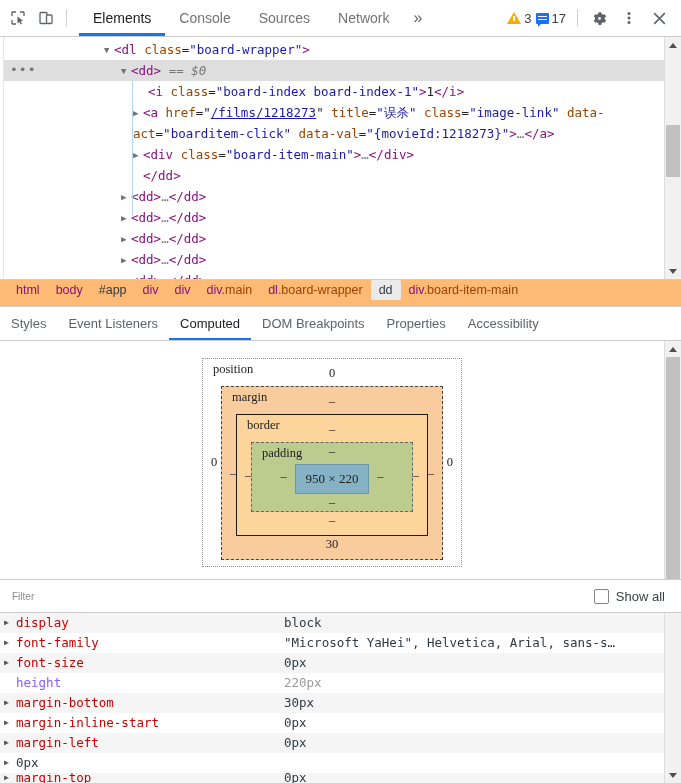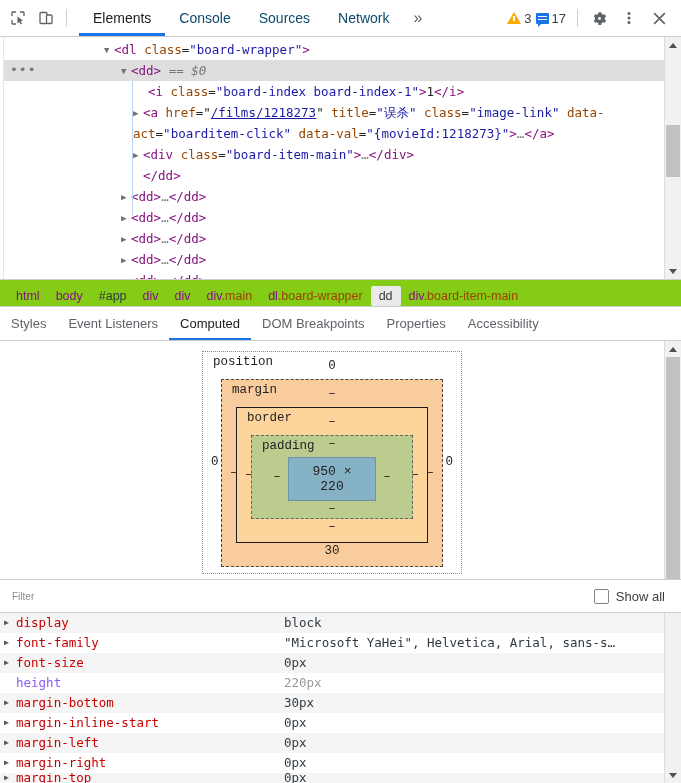--- a/index.html
+++ b/index.html
@@ -55,21 +55,21 @@
     display: flex;
     align-items: stretch;
     height: 36px;
     margin-left: 6px;
   }
   .tab {
     display: flex;
     align-items: center;
     padding: 0 14px;
     font-size: 14px;
-    color: #0c4a6e;
+    color: #737373;
     cursor: pointer;
     position: relative;
     white-space: nowrap;
   }
   .tab.active { color: #202124; }
   .tab.active::after {
     content: "";
     position: absolute;
     left: 0; right: 0; bottom: 0;
     height: 3px;
@@ -245,22 +245,22 @@
     left: 1px; right: 1px;
     background: #c1c1c1;
     border-radius: 0;
   }
 
   
   .crumbs {
     height: 26px;
     min-height: 26px;
     display: flex;
-    align-items: flex-end;
-    background: #84cc16;
+    align-items: flex-start;
+    background: #fdba74;
     border-bottom: 1px solid #cdcdcd;
     padding-left: 8px;
     font-size: 12.5px;
     overflow: hidden;
   }
   .crumb {
     padding: 3px 8px;
     color: #881280;
     cursor: pointer;
     white-space: nowrap;
@@ -310,21 +310,21 @@
     overflow: hidden;
   }
   .boxmodel-area {
     flex: 1;
     display: flex;
     align-items: center;
     justify-content: center;
     padding-top: 4px;
   }
   .bm {
-    font-family: Liberation Mono, monospace;
+    font-family: Liberation Serif, serif;
     font-size: 12.5px;
     color: #222;
     text-align: center;
   }
   .bm-layer {
     position: relative;
     padding: 0;
   }
   .bm-position {
     border: 1px dotted #8b8b8b;
@@ -695,21 +695,20 @@
           <span class="prop-name">margin-inline-start</span>
           <span class="prop-val">0px</span>
         </div>
         <div class="prop-row">
           <span class="prop-tw">▶</span>
           <span class="prop-name">margin-left</span>
           <span class="prop-val">0px</span>
         </div>
         <div class="prop-row">
           <span class="prop-tw">▶</span>
-          <span class="prop-name">margin-right</span>
           <span class="prop-val">0px</span>
         </div>
         <div class="prop-row last">
           <span class="prop-tw">▶</span>
           <span class="prop-name">margin-top</span>
           <span class="prop-val">0px</span>
         </div>
       </div>
     <div class="vscroll">
       <div class="arrow down">

